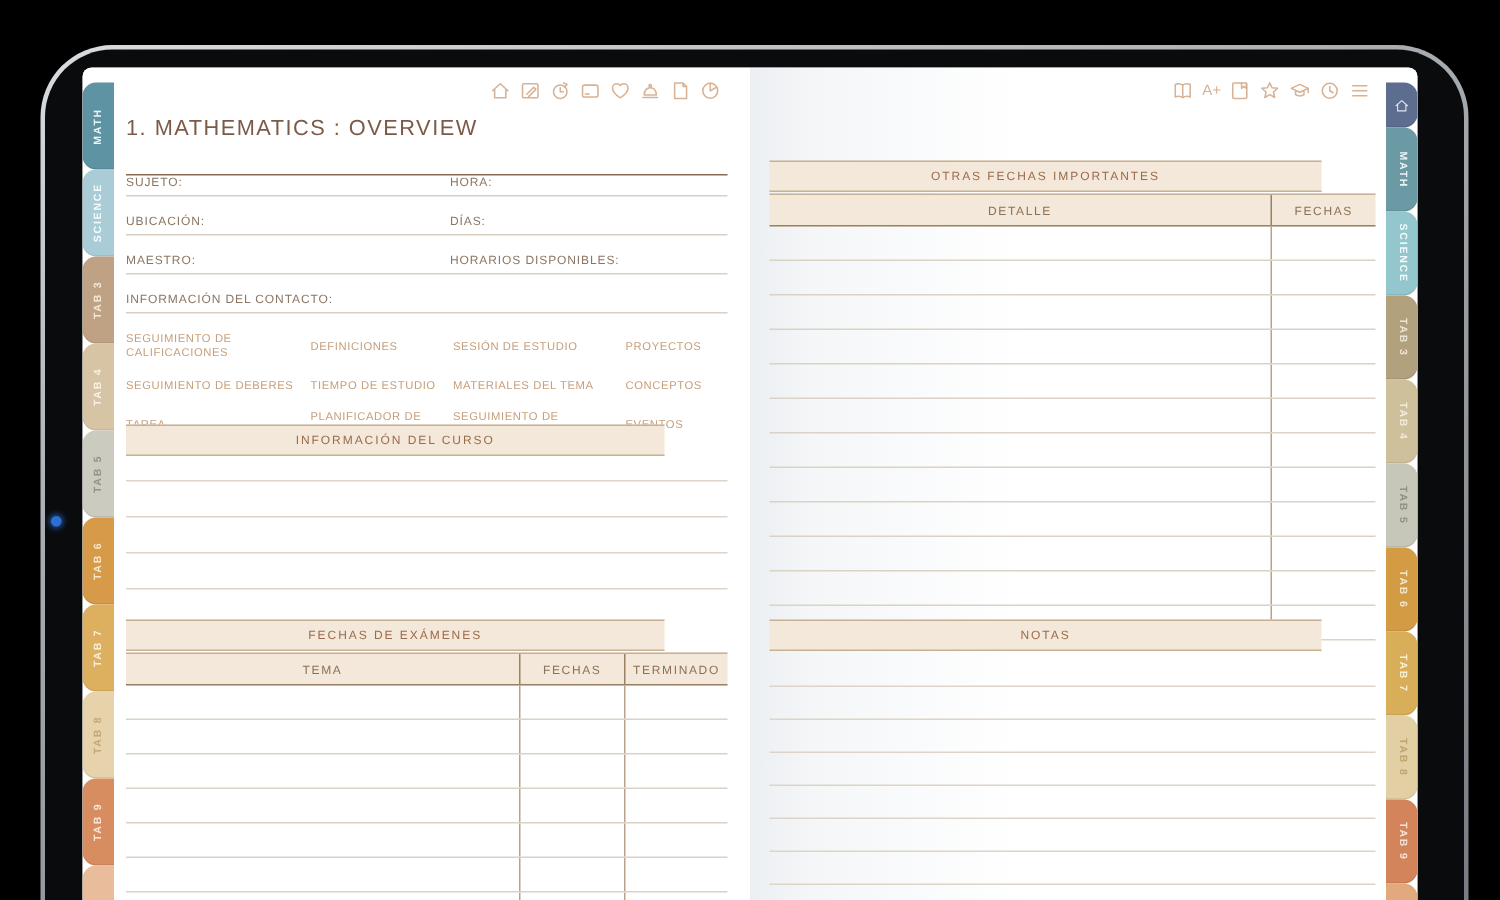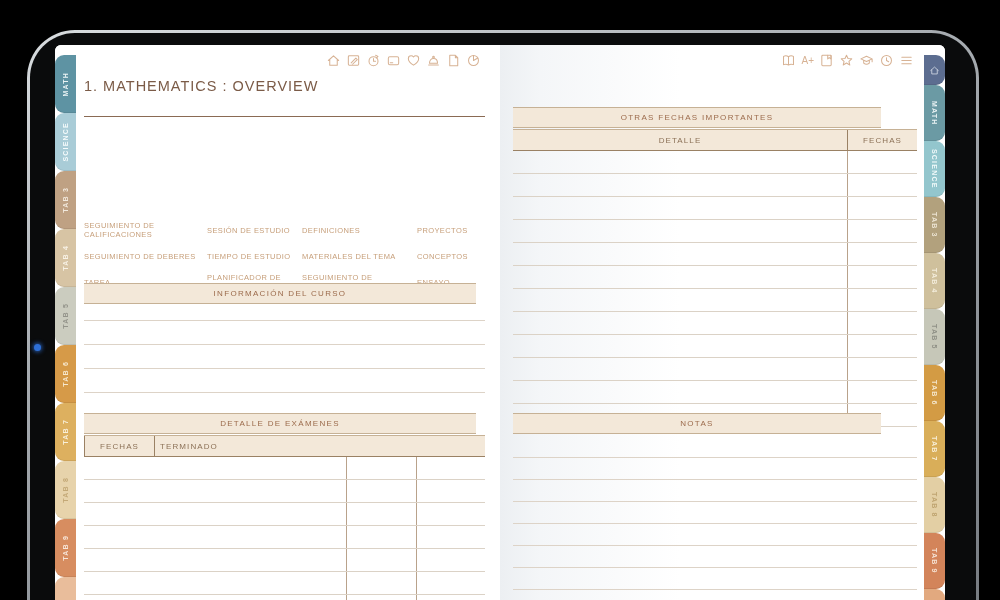--- a/index.html
+++ b/index.html
@@ -45,21 +45,21 @@
   .fcell{height:21px;border-bottom:1px solid #d9d0c4;display:flex;align-items:flex-end;
        padding-bottom:4px;font-size:8px;letter-spacing:.6px;color:#8c7663;cursor:text;}
   .fcell.full{grid-column:1 / span 2;}
   .linkgrid{position:absolute;left:29px;top:172px;width:401px;display:grid;
        grid-template-columns:123px 95px 115px 68px;grid-auto-rows:26px;}
   .lk{display:flex;align-items:center;font-size:7.5px;line-height:1.2;letter-spacing:.4px;
        color:#c69e79;padding-right:8px;cursor:pointer;}
   .bar{position:absolute;height:19px;background:#f3e8d9;border-top:1px solid #c6b195;
        border-bottom:1px solid #c6b195;display:flex;align-items:center;justify-content:center;
        font-size:8px;letter-spacing:1.3px;color:#9c6b4c;}
-  .bar.lp{left:29px;width:392px;}
+  .bar.lp{left:29px;width:359px;}
   .bar.rp{left:13px;width:368px;}
   .hline{position:absolute;height:1px;background:#ddd3c7;}
   .hline.lp{left:29px;width:401px;}
   .hline.rp{left:13px;width:404px;}
 
   
   .tbl{position:absolute;text-align:right;}
   .tbl.exams{left:29px;top:390px;width:401px;}
   .tbl.dates{left:13px;top:84px;width:404px;}
   .thead{display:flex;height:20px;background:#f3e8d9;border-top:1px solid #c6b195;
@@ -113,45 +113,55 @@
               <path d="M4 2.5 H10 L12.5 5 V13.5 H4 Z M10 2.5 V5 H12.5"></path>
             </svg>
           <svg class="ico" viewBox="0 0 16 16">
               <circle cx="8" cy="8" r="5.3"></circle>
               <path d="M8 8 V2.7 M8 8 L12.6 5.4"></path>
             </svg>
         </div>
 
         <div class="title">1. MATHEMATICS : OVERVIEW</div>
 
+        <div class="formgrid">
+          <div class="fcell">SUJETO:</div>
+          <div class="fcell">HORA:</div>
+          <div class="fcell">UBICACIÓN:</div>
+          <div class="fcell">DÍAS:</div>
+          <div class="fcell">MAESTRO:</div>
+          <div class="fcell">HORARIOS DISPONIBLES:</div>
+          <div class="fcell full">INFORMACIÓN DEL CONTACTO:</div>
+        </div>
 
         <div class="linkgrid">
           <div class="lk">SEGUIMIENTO DE CALIFICACIONES</div>
+          <div class="lk">DEFINICIONES</div>
           <div class="lk">SESIÓN DE ESTUDIO</div>
-          <div class="lk">DEFINICIONES</div>
           <div class="lk">PROYECTOS</div>
           <div class="lk">SEGUIMIENTO DE DEBERES</div>
           <div class="lk">TIEMPO DE ESTUDIO</div>
           <div class="lk">MATERIALES DEL TEMA</div>
           <div class="lk">CONCEPTOS</div>
           <div class="lk">TAREA</div>
           <div class="lk">PLANIFICADOR DE ENSAYO</div>
           <div class="lk">SEGUIMIENTO DE SUMINISTROS</div>
-          <div class="lk">ENSAYO</div>
+          <div class="lk">EVENTOS</div>
         </div>
 
         <div class="bar lp" style="top:238px">INFORMACIÓN DEL CURSO</div>
         <div class="hline lp" style="top:275px"></div>
         <div class="hline lp" style="top:299px"></div>
         <div class="hline lp" style="top:323px"></div>
         <div class="hline lp" style="top:347px"></div>
 
-        <div class="bar lp" style="top:368px">DETALLE DE EXÁMENES</div>
+        <div class="bar lp" style="top:368px">FECHAS DE EXÁMENES</div>
         <div class="tbl exams">
           <div class="thead">
+            <div class="th c1">TEMA</div>
             <div class="th c2">FECHAS</div>
             <div class="th c3">TERMINADO</div>
           </div>
           <div class="trow">
               <div class="c1"></div>
               <div class="c2"></div>
               <div class="c3"></div>
             </div>
           <div class="trow">
               <div class="c1"></div>

